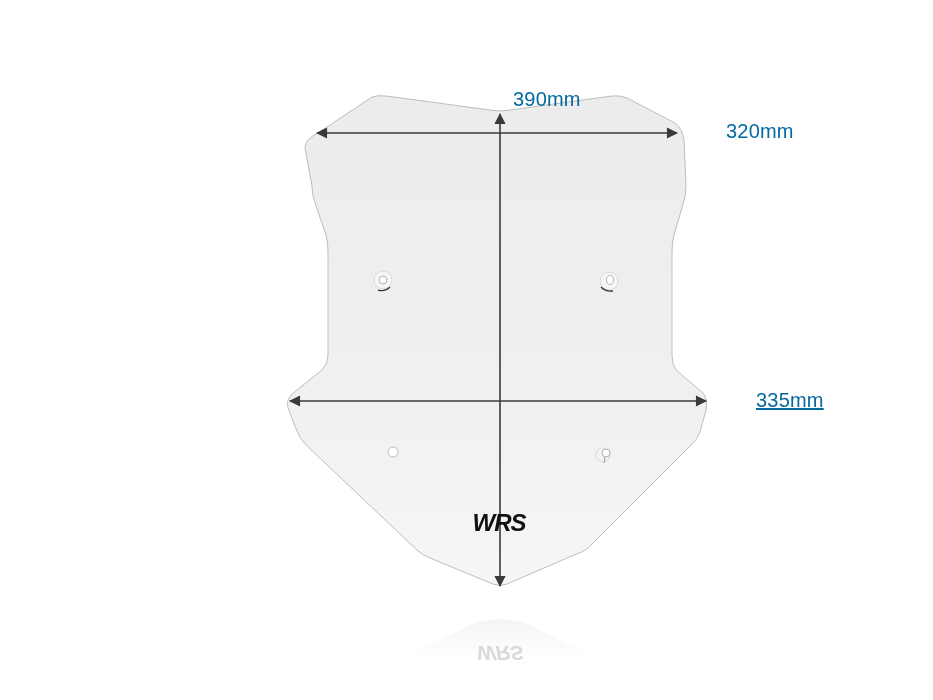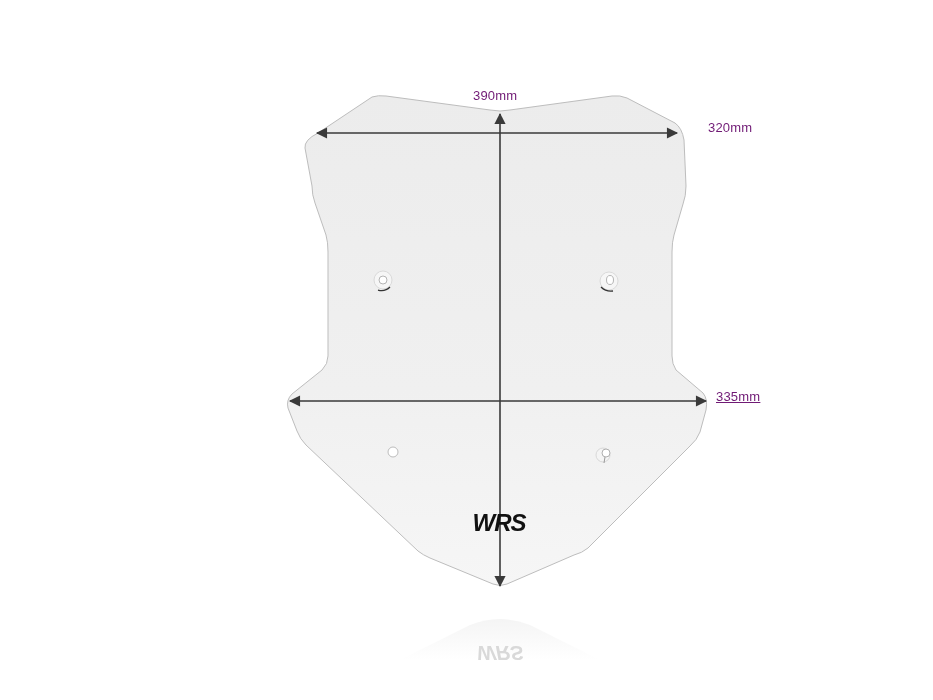--- a/index.html
+++ b/index.html
@@ -1,22 +1,22 @@
 <!DOCTYPE html>
 <html><head>
   <meta charset="utf-8">
   <style>
     html, body { margin: 0; padding: 0; background: #ffffff; }
     body { width: 933px; height: 700px; position: relative; overflow: hidden;
            font-family: "Liberation Sans", sans-serif; }
     .stage { position: absolute; left: 0; top: 0; width: 933px; height: 700px; }
     svg { position: absolute; left: 0; top: 0; }
-    .dim-label { position: absolute; font-size: 13px; color: #701a75; line-height: 1; letter-spacing: 0.2px; }
+    .dim-label { position: absolute; font-size: 20px; color: #0369a1; line-height: 1; letter-spacing: 0.2px; margin-left: 40px; }
     #lbl-top { left: 473px; top: 89px; }
-    #lbl-right-top { left: 708px; top: 121px; }
+    #lbl-right-top { left: 686px; top: 121px; }
     #lbl-right-mid { left: 716px; top: 390px; text-decoration: underline; }
   </style>
 </head>
 <body>
 
 <div class="stage">
   <svg width="933" height="700" viewBox="0 0 933 700">
     <defs>
       <linearGradient id="g1" x1="0" y1="0" x2="0" y2="1">
         <stop offset="0" stop-color="#ececec"></stop>

